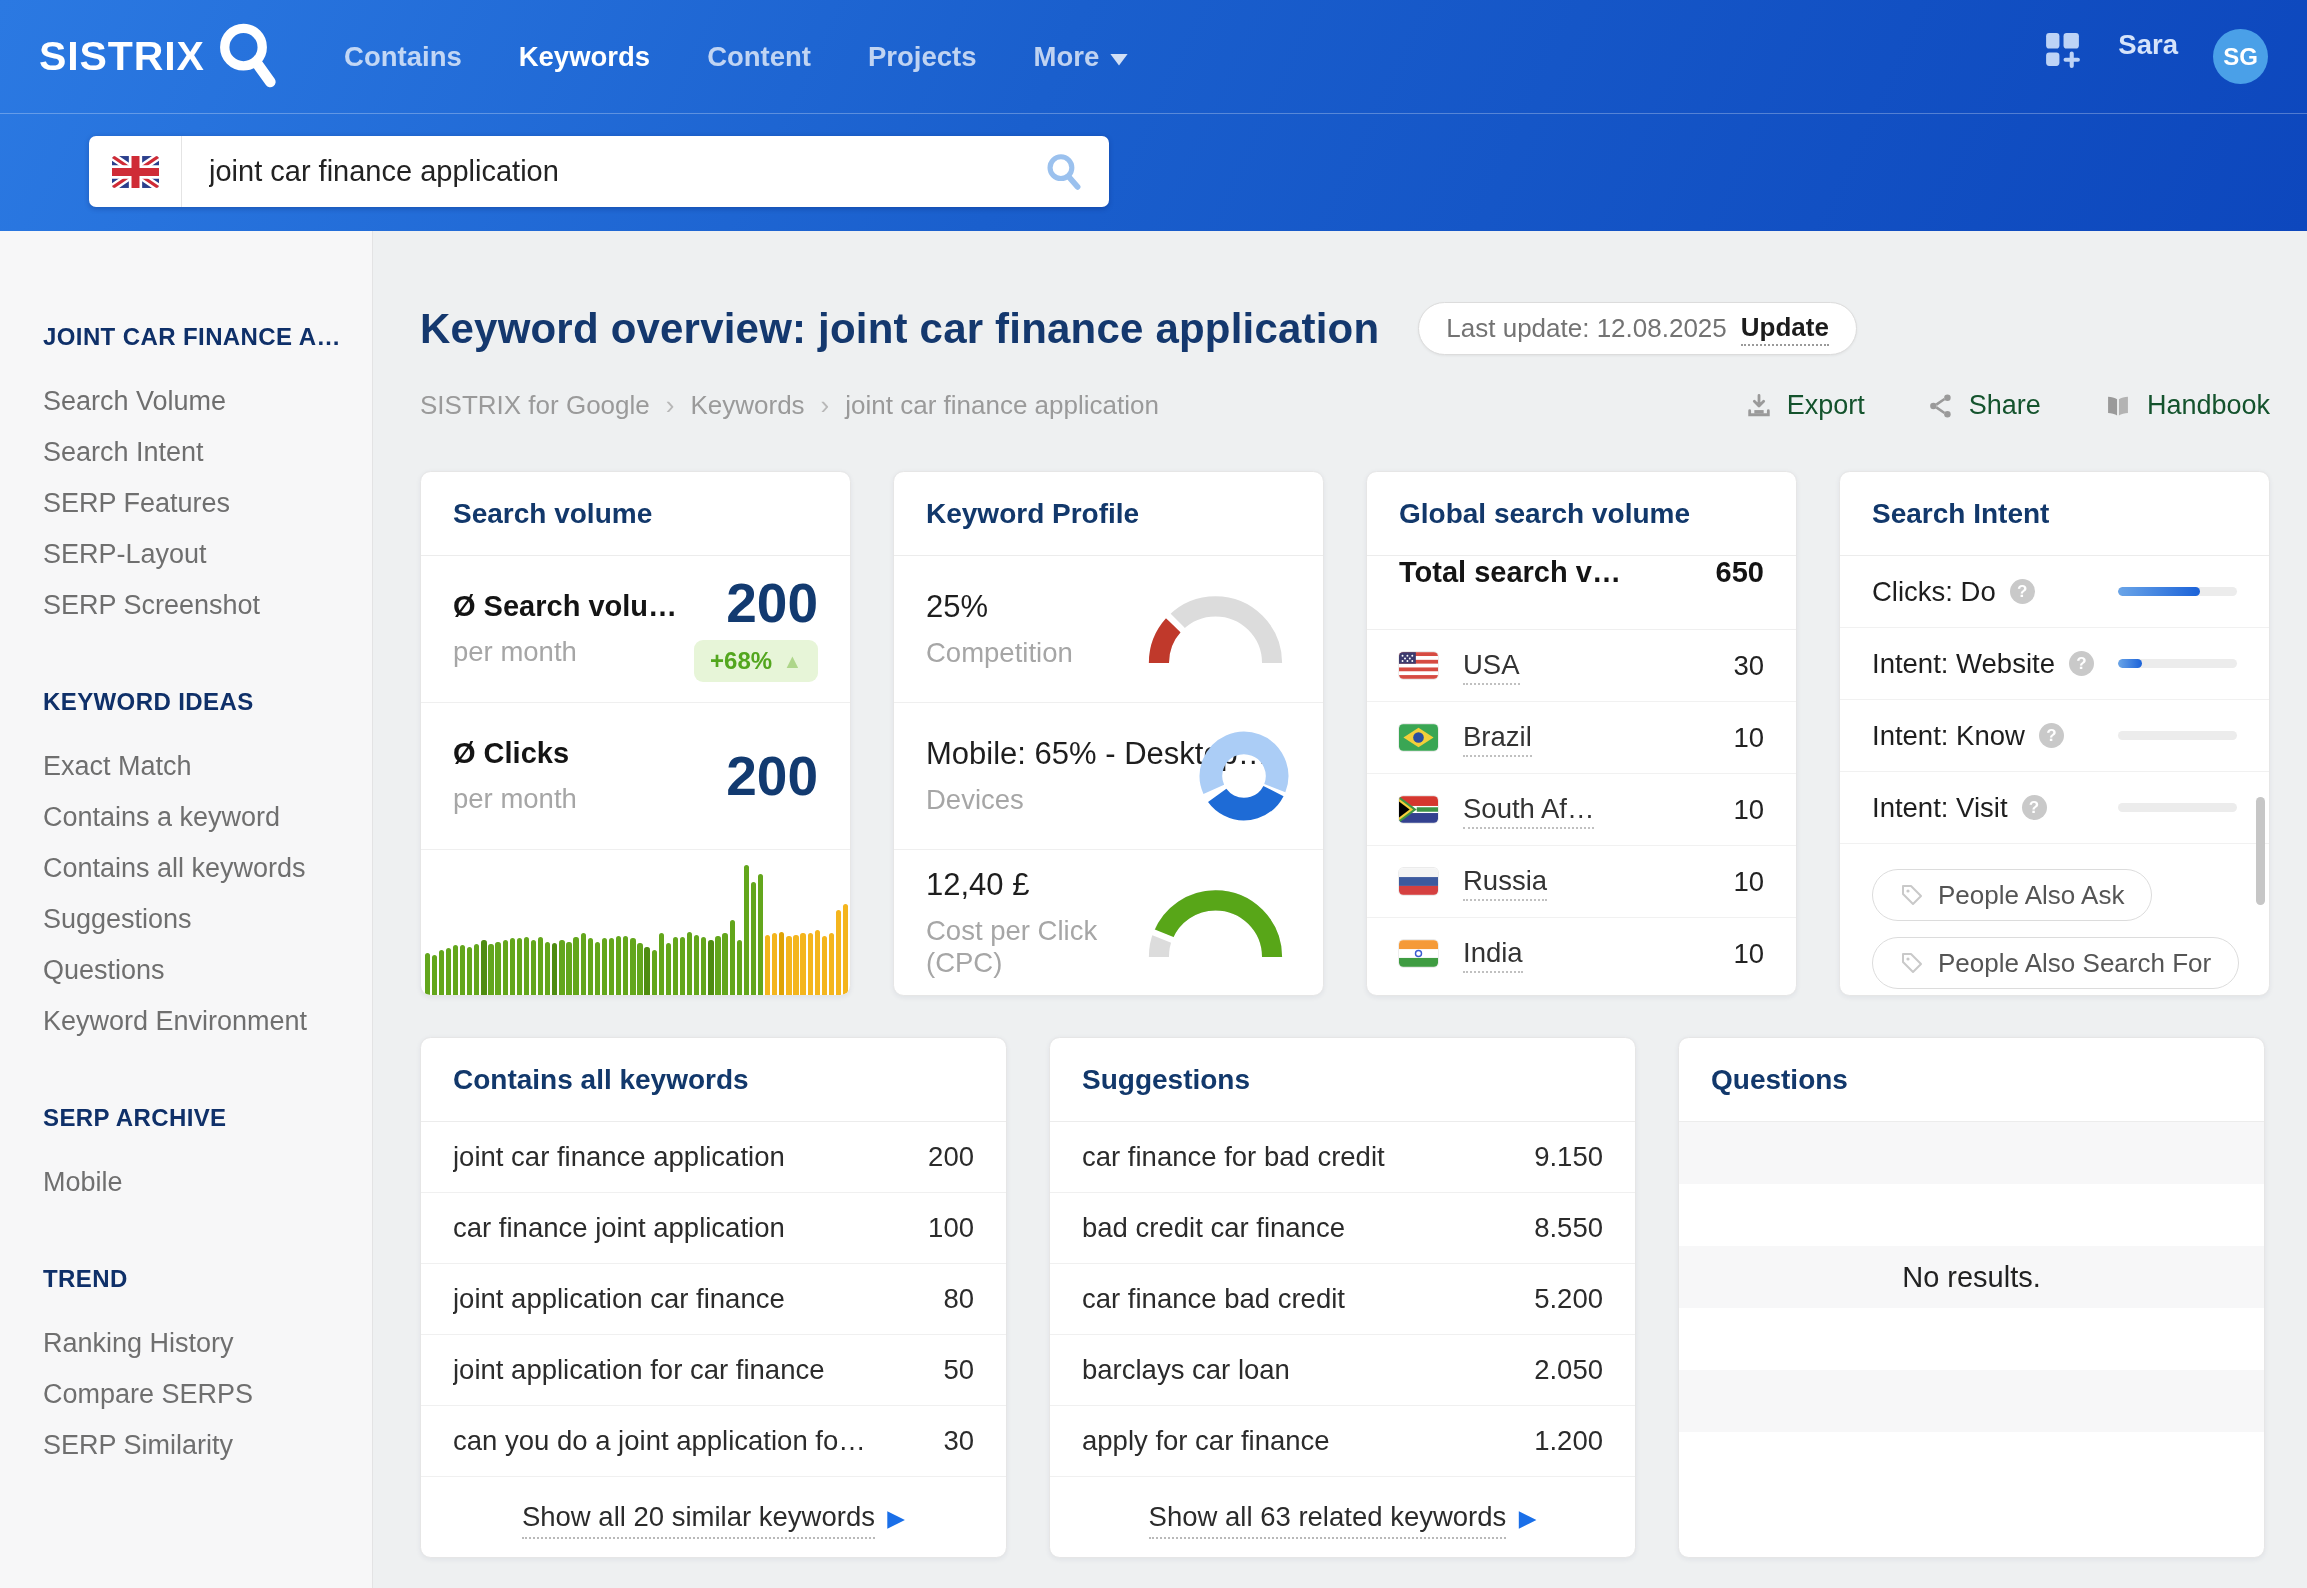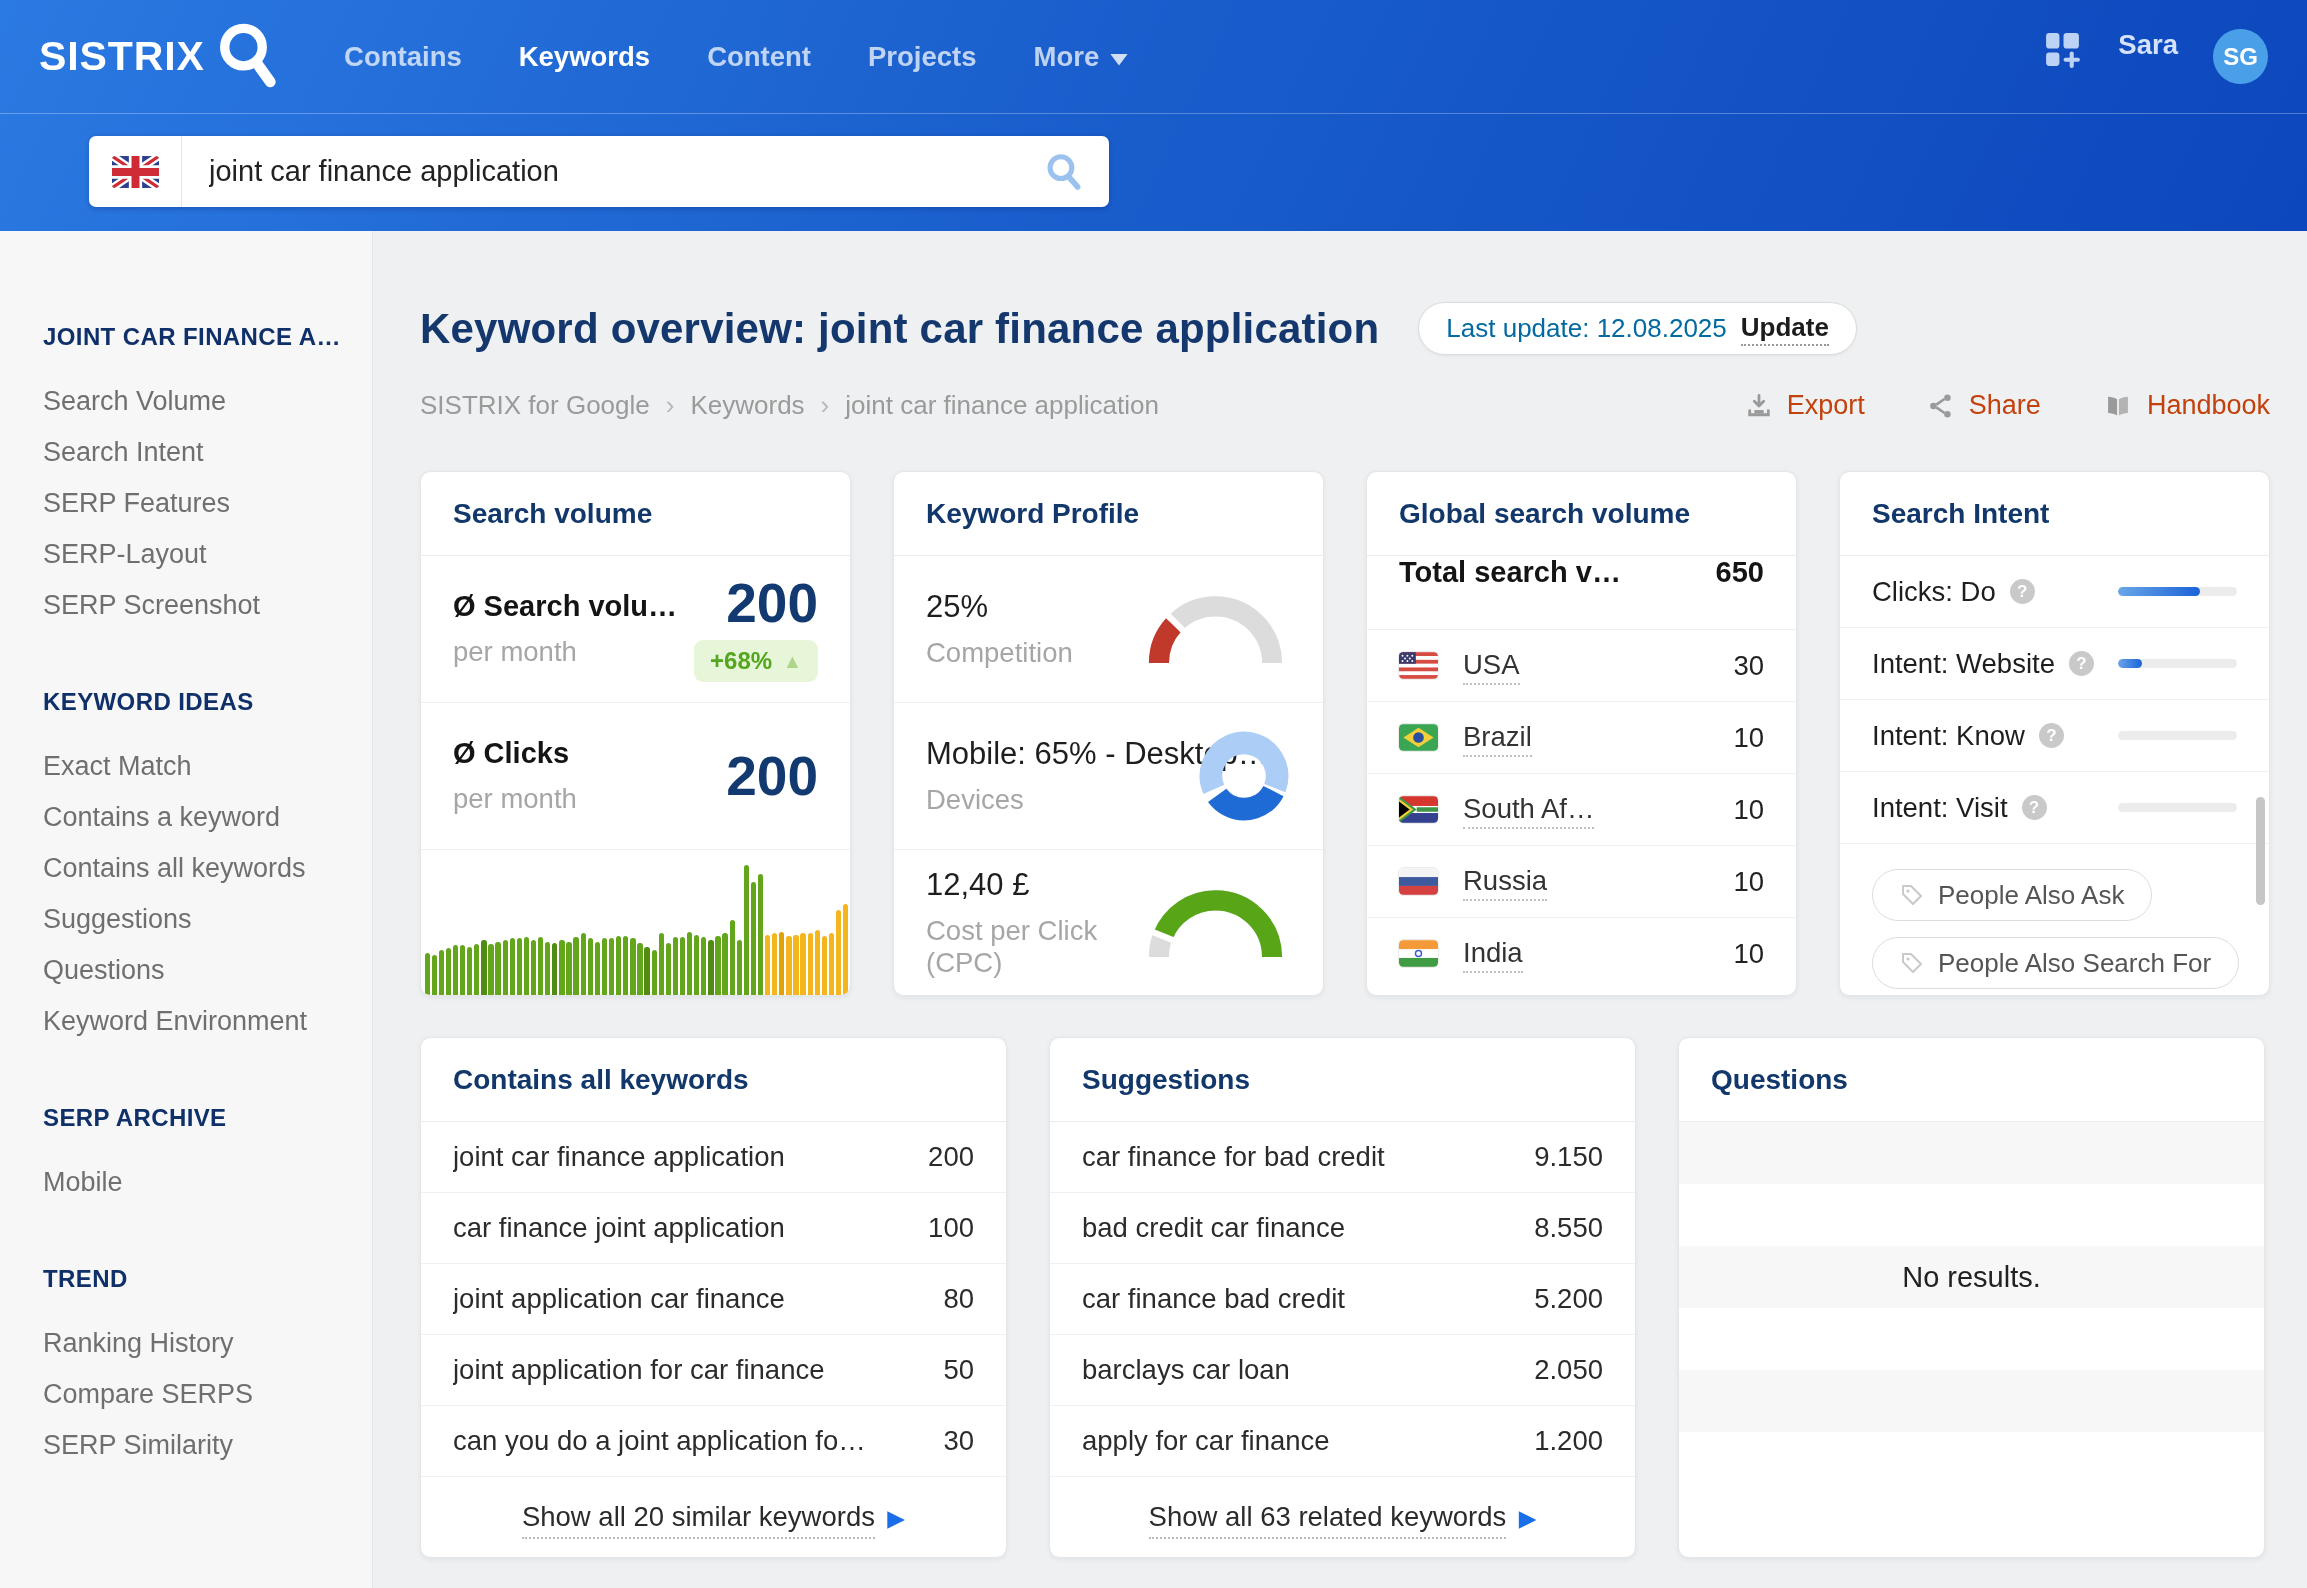--- a/index.html
+++ b/index.html
@@ -35,29 +35,29 @@
   .side-item{font-size:27px;color:#6f6f6f;line-height:51px;cursor:pointer;white-space:nowrap;}
   .side-item.active{color:#1a6fe8;font-weight:700;}
   .side-gap{height:57px;}
 
   .main{flex:1;box-sizing:border-box;padding:71px 43px 0 47px;}
 
   .titlerow{display:flex;align-items:center;}
   .pagetitle{font-size:42px;font-weight:800;color:#14386e;letter-spacing:0.2px;}
   .update-pill{margin-left:39px;height:51px;background:#fff;border:1.8px solid #dcdcdc;border-radius:27px;
     display:flex;align-items:center;padding:0 27px;gap:14px;box-shadow:0 0.9px 2.7px rgba(0,0,0,.06);}
-  .update-date{font-size:26px;color:#0369a1;}
+  .update-date{font-size:26px;color:#737373;}
   .update-btn{font-size:26px;font-weight:700;color:#1c1c1c;border-bottom:2.7px dotted #9a9a9a;cursor:pointer;line-height:1.3;}
 
   .crumbrow{display:flex;align-items:center;margin-top:35px;}
   .crumbs{display:flex;align-items:center;gap:16px;font-size:26px;color:#9a9a9a;}
   .crumb{cursor:pointer;}
   .crumb-sep{color:#b8b8b8;}
   .actions{margin-left:auto;display:flex;align-items:center;gap:62px;}
-  .action{display:flex;align-items:center;gap:14px;font-size:27px;color:#c2410c;cursor:pointer;}
+  .action{display:flex;align-items:center;gap:14px;font-size:27px;color:#14532d;cursor:pointer;}
 
   
   .cardrow{display:flex;gap:42px;}
   .row1{margin-top:50px;}
   .row2{margin-top:41px;}
   .card{background:#fff;border:0.9px solid #e6e6e6;border-radius:10.6px;box-shadow:0 1.8px 5.3px rgba(20,40,80,.06);
     box-sizing:border-box;position:relative;overflow:hidden;}
   .card.small{width:431px;height:525px;}
   .card.wide{width:587px;height:521px;}
   .card-h{height:83px;display:flex;align-items:center;padding:0 32px;border-bottom:1.8px solid #ececec;

